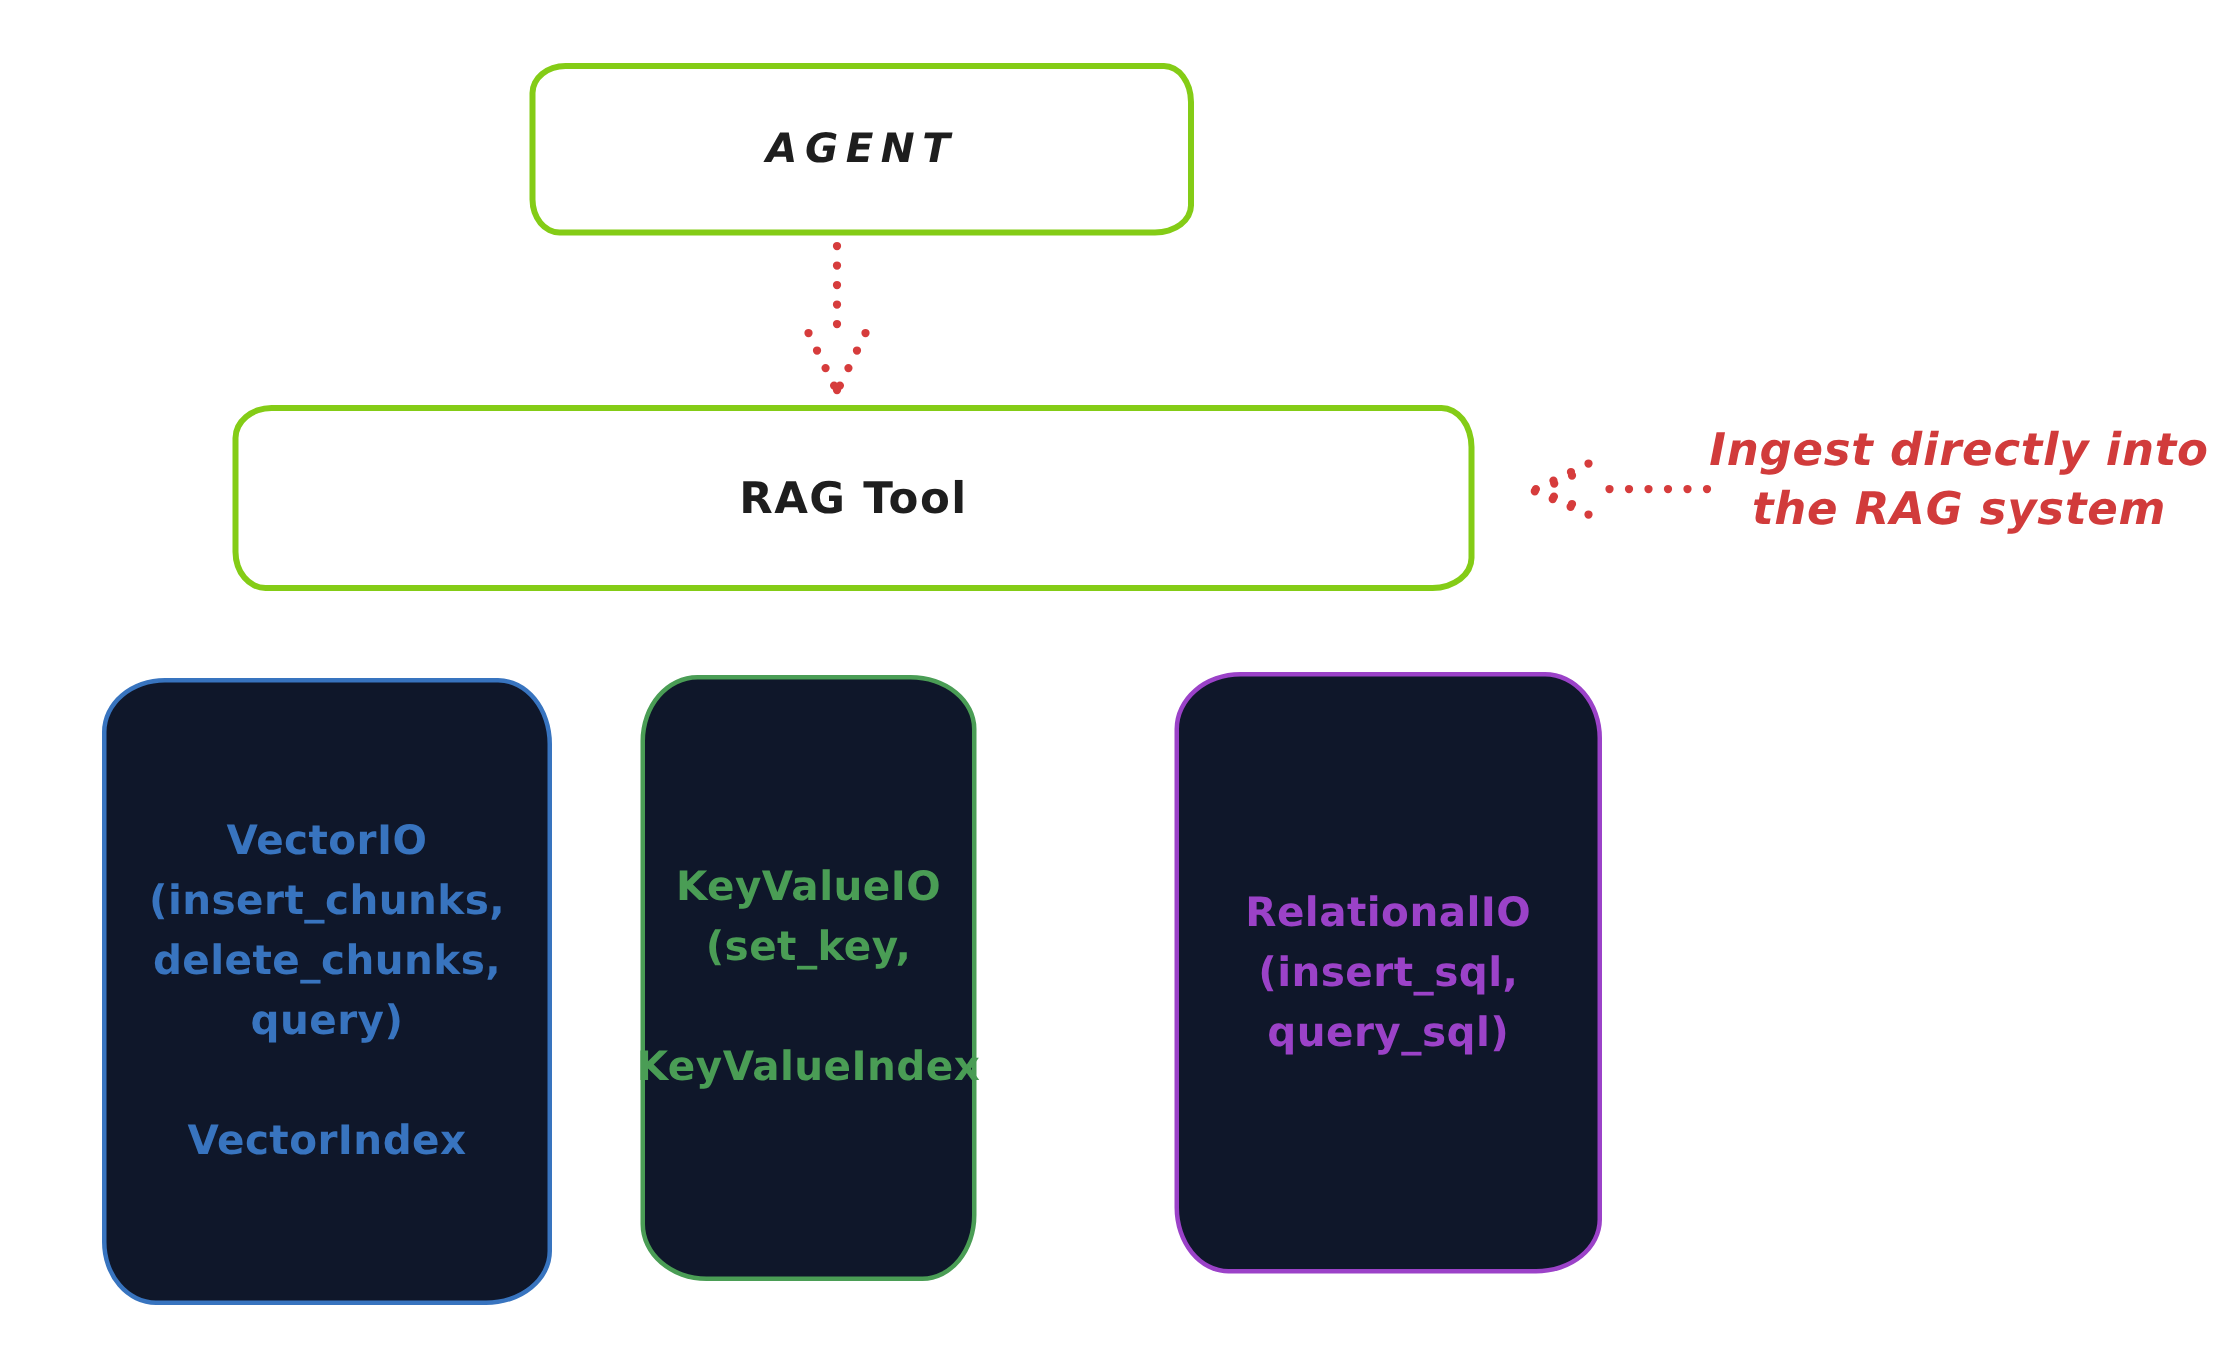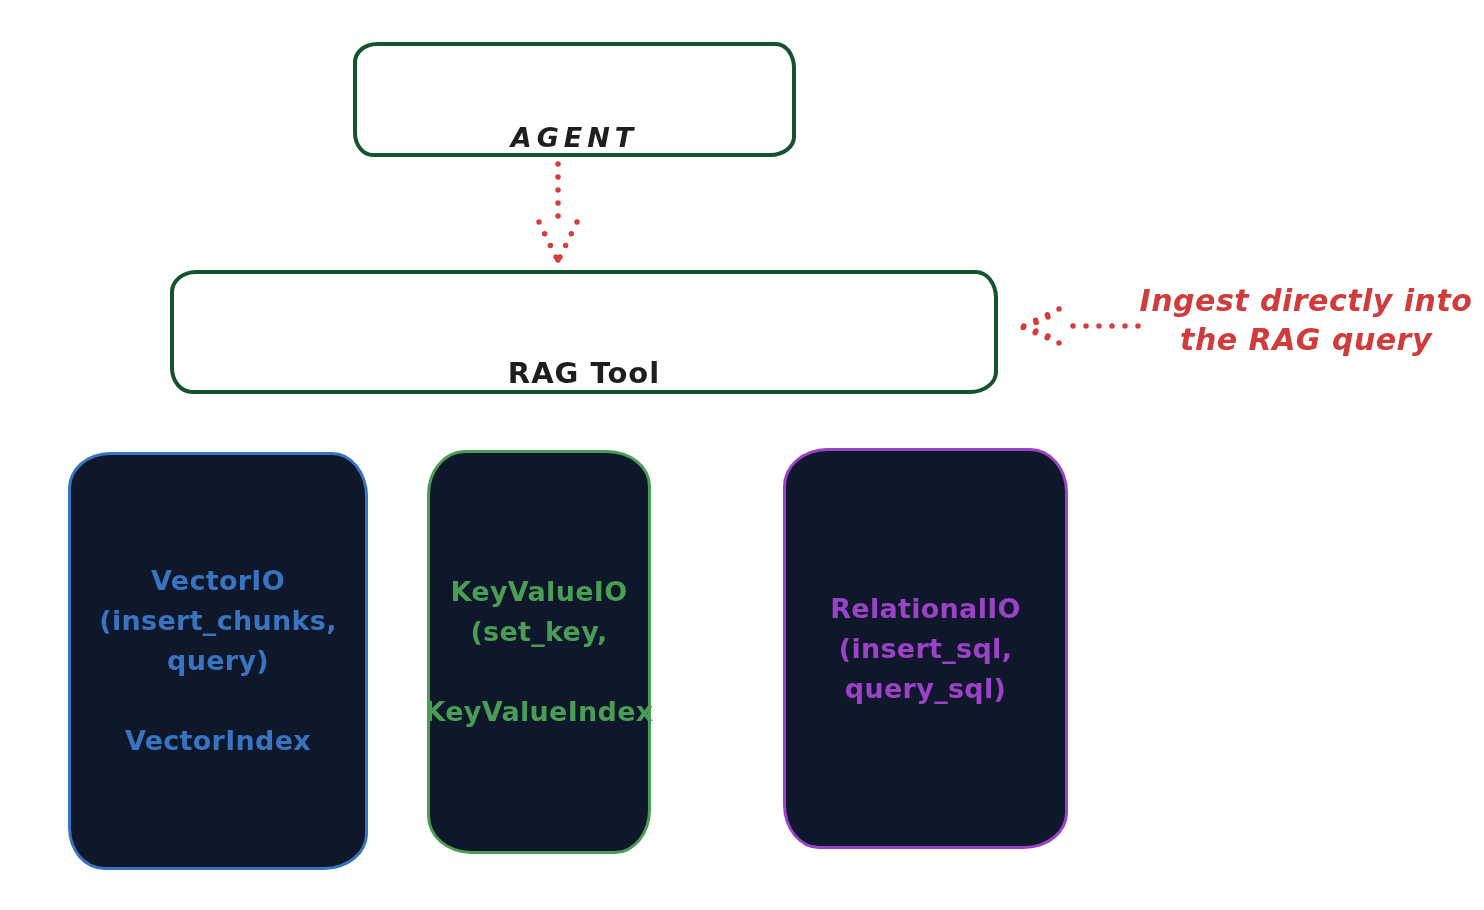--- a/index.html
+++ b/index.html
@@ -8,37 +8,37 @@
     width: 1484px;
     height: 910px;
     background: #ffffff;
     font-family: "DejaVu Sans", "Liberation Sans", sans-serif;
     overflow: hidden;
   }
 
   
   .node {
     position: absolute;
-    border: 4px solid #14532d;
+    border: 4px solid #84cc16;
     background: #ffffff;
     display: flex;
-    align-items: flex-end;
+    align-items: center;
     justify-content: center;
     box-sizing: border-box;
   }
   .agent-box {
     left: 353px; top: 42px; width: 443px; height: 115px;
     border-radius: 24px 20px 26px 20px / 20px 26px 20px 24px;
   }
   .agent-box .label {
     font-size: 27px; font-weight: 700; font-style: italic;
     letter-spacing: 5px; color: #1e1e1e;
   }
   .rag-box {
-    left: 170px; top: 270px; width: 828px; height: 124px;
+    left: 155px; top: 270px; width: 828px; height: 124px;
     border-radius: 26px 22px 28px 22px / 22px 28px 22px 26px;
   }
   .rag-box .label {
     font-size: 29px; font-weight: 700;
     letter-spacing: 1px; color: #1e1e1e;
   }
 
   
   .arrow-svg { position: absolute; overflow: visible; }
   .down-arrow { left: 528px; top: 160px; }
@@ -122,26 +122,27 @@
   <svg class="arrow-svg left-arrow" width="130" height="52" viewBox="0 0 130 52" aria-hidden="true">
     <path d="M126 26 L50 26"></path>
     <path d="M47 9 L10 27"></path>
     <path d="M47 43 L10 27"></path>
     <path d="M36 17 L14 27"></path>
     <path d="M36 36 L14 27"></path>
   </svg>
 
   <div class="annotation">
     <div>Ingest directly into</div>
-    <div>the RAG query</div>
+    <div>the RAG system</div>
   </div>
 
   <div class="io-box io-vector">
     <div>VectorIO</div>
     <div>(insert_chunks,</div>
+    <div>delete_chunks,</div>
     <div>query)</div>
     <div class="index-label">VectorIndex</div>
   </div>
 
   <div class="io-box io-keyvalue">
     <div>KeyValueIO</div>
     <div>(set_key,</div>
     <div class="index-label">KeyValueIndex</div>
   </div>
 

